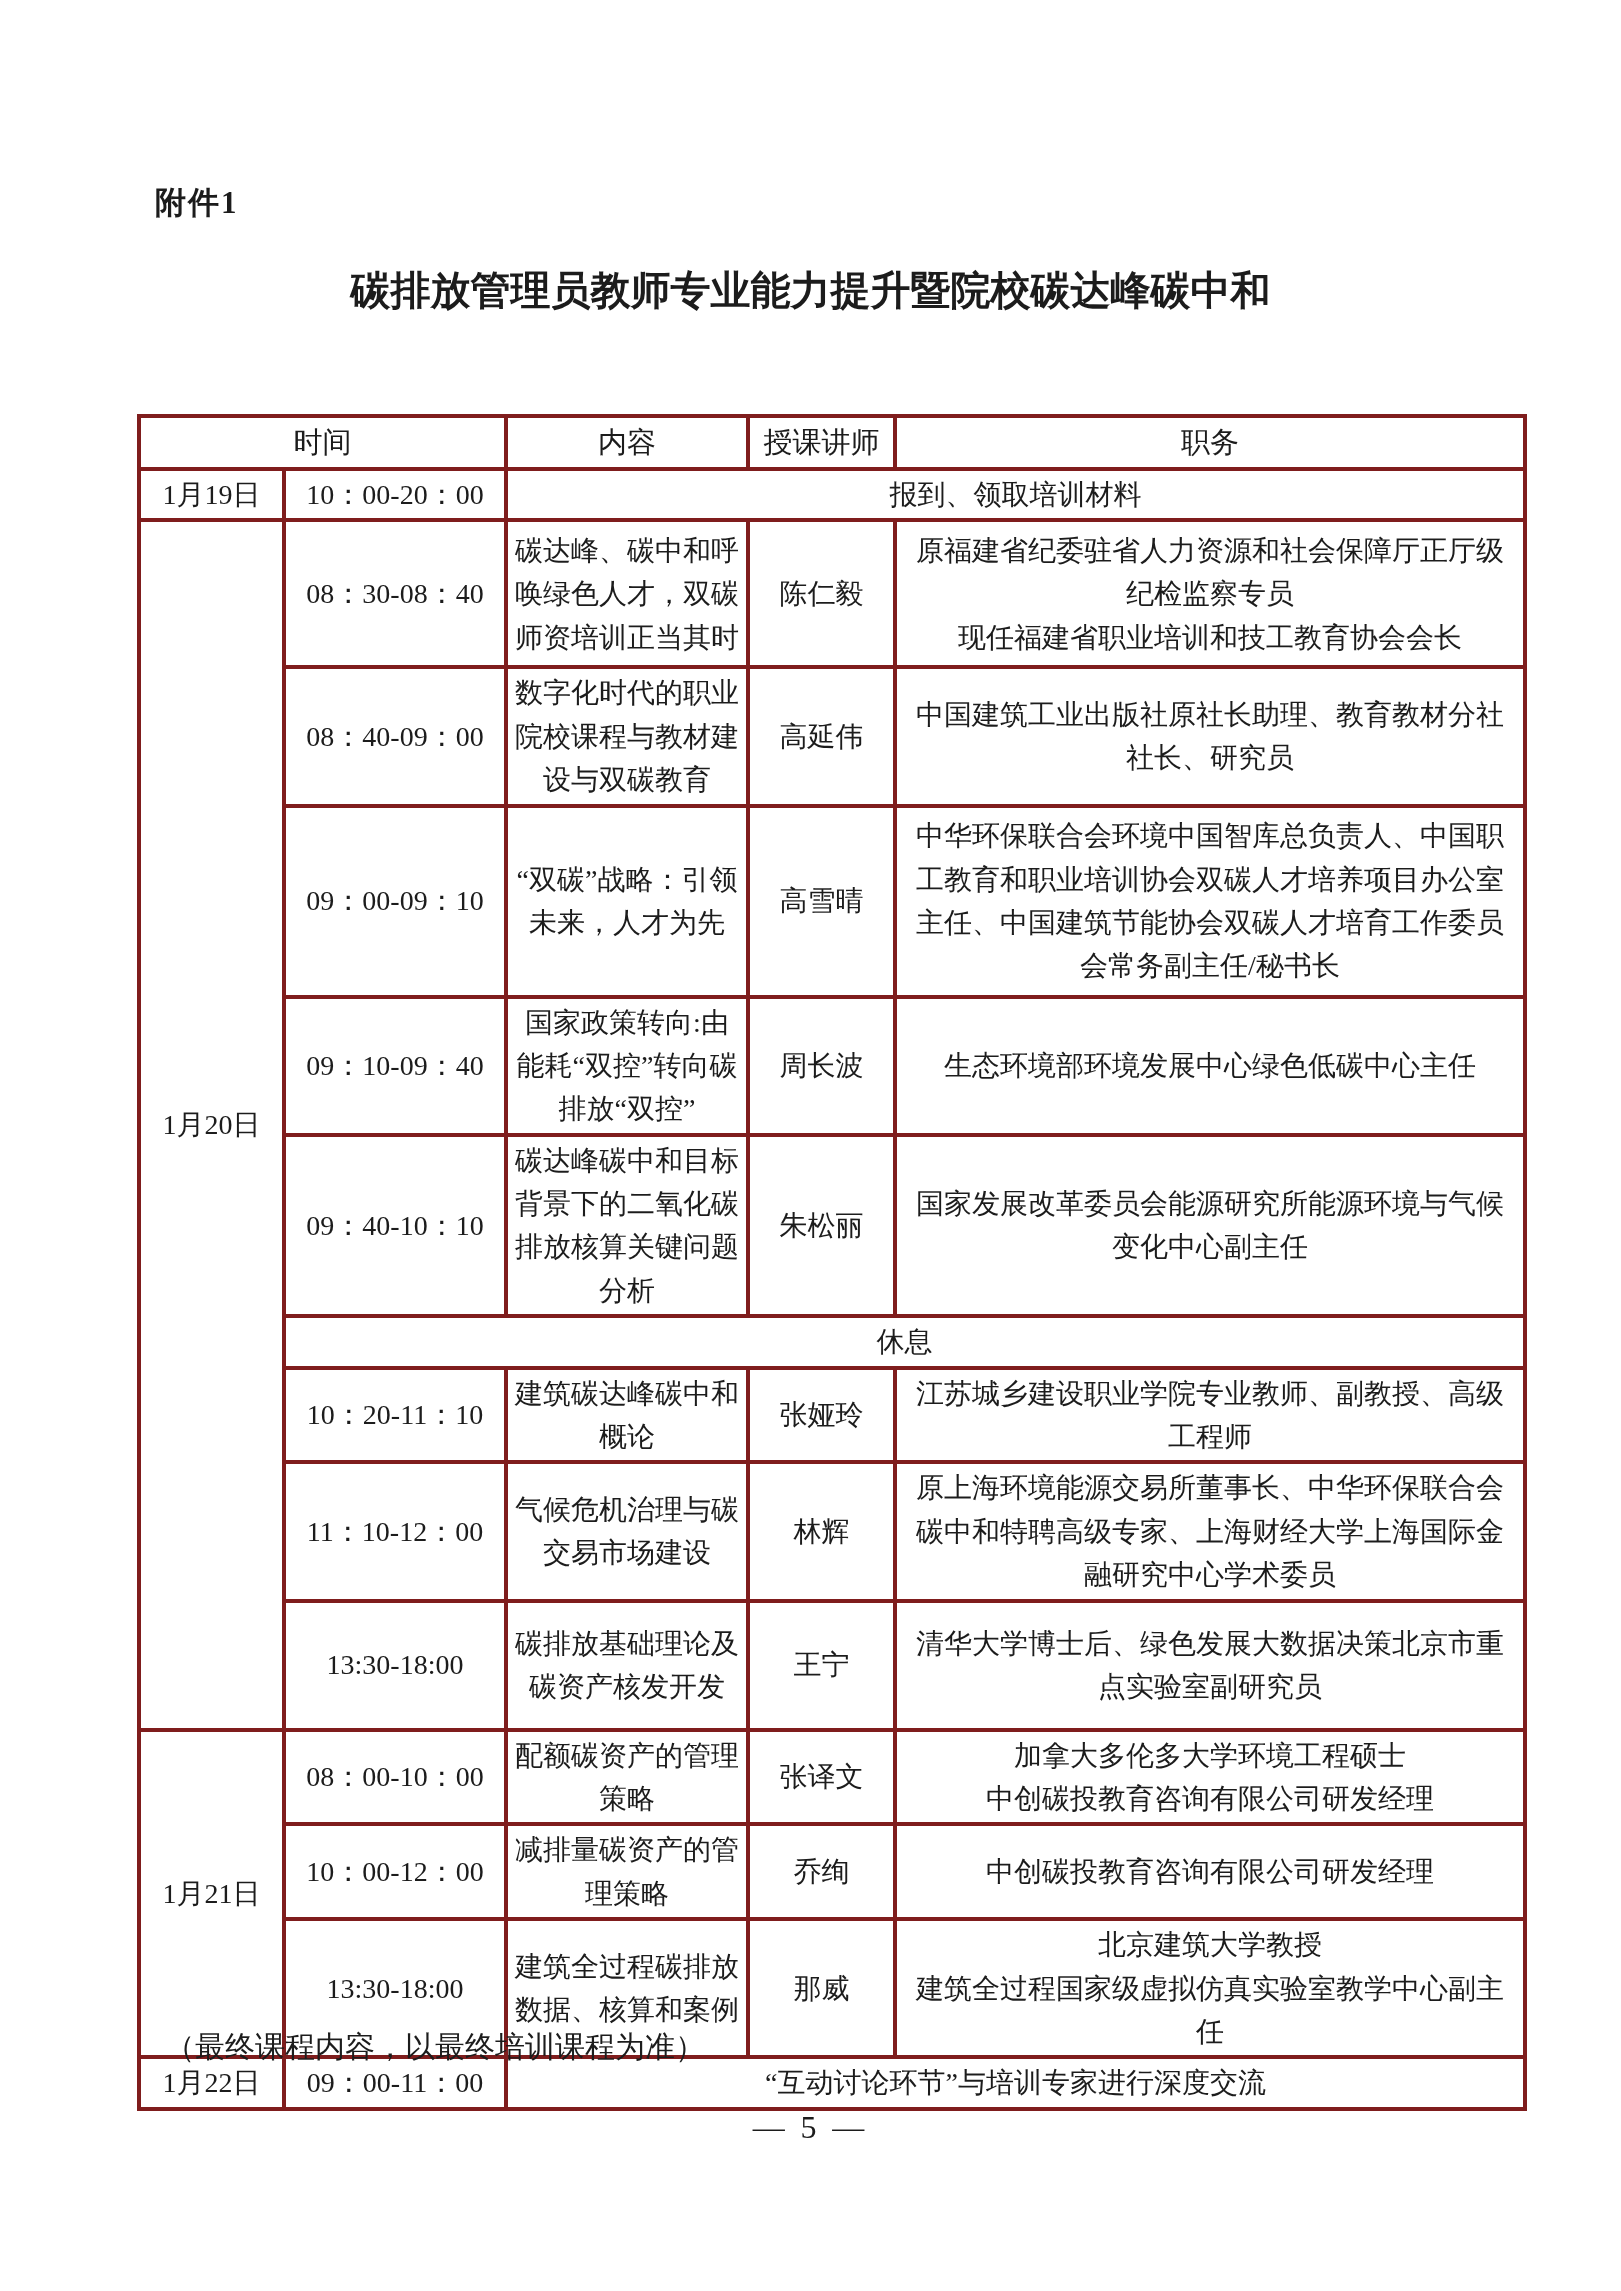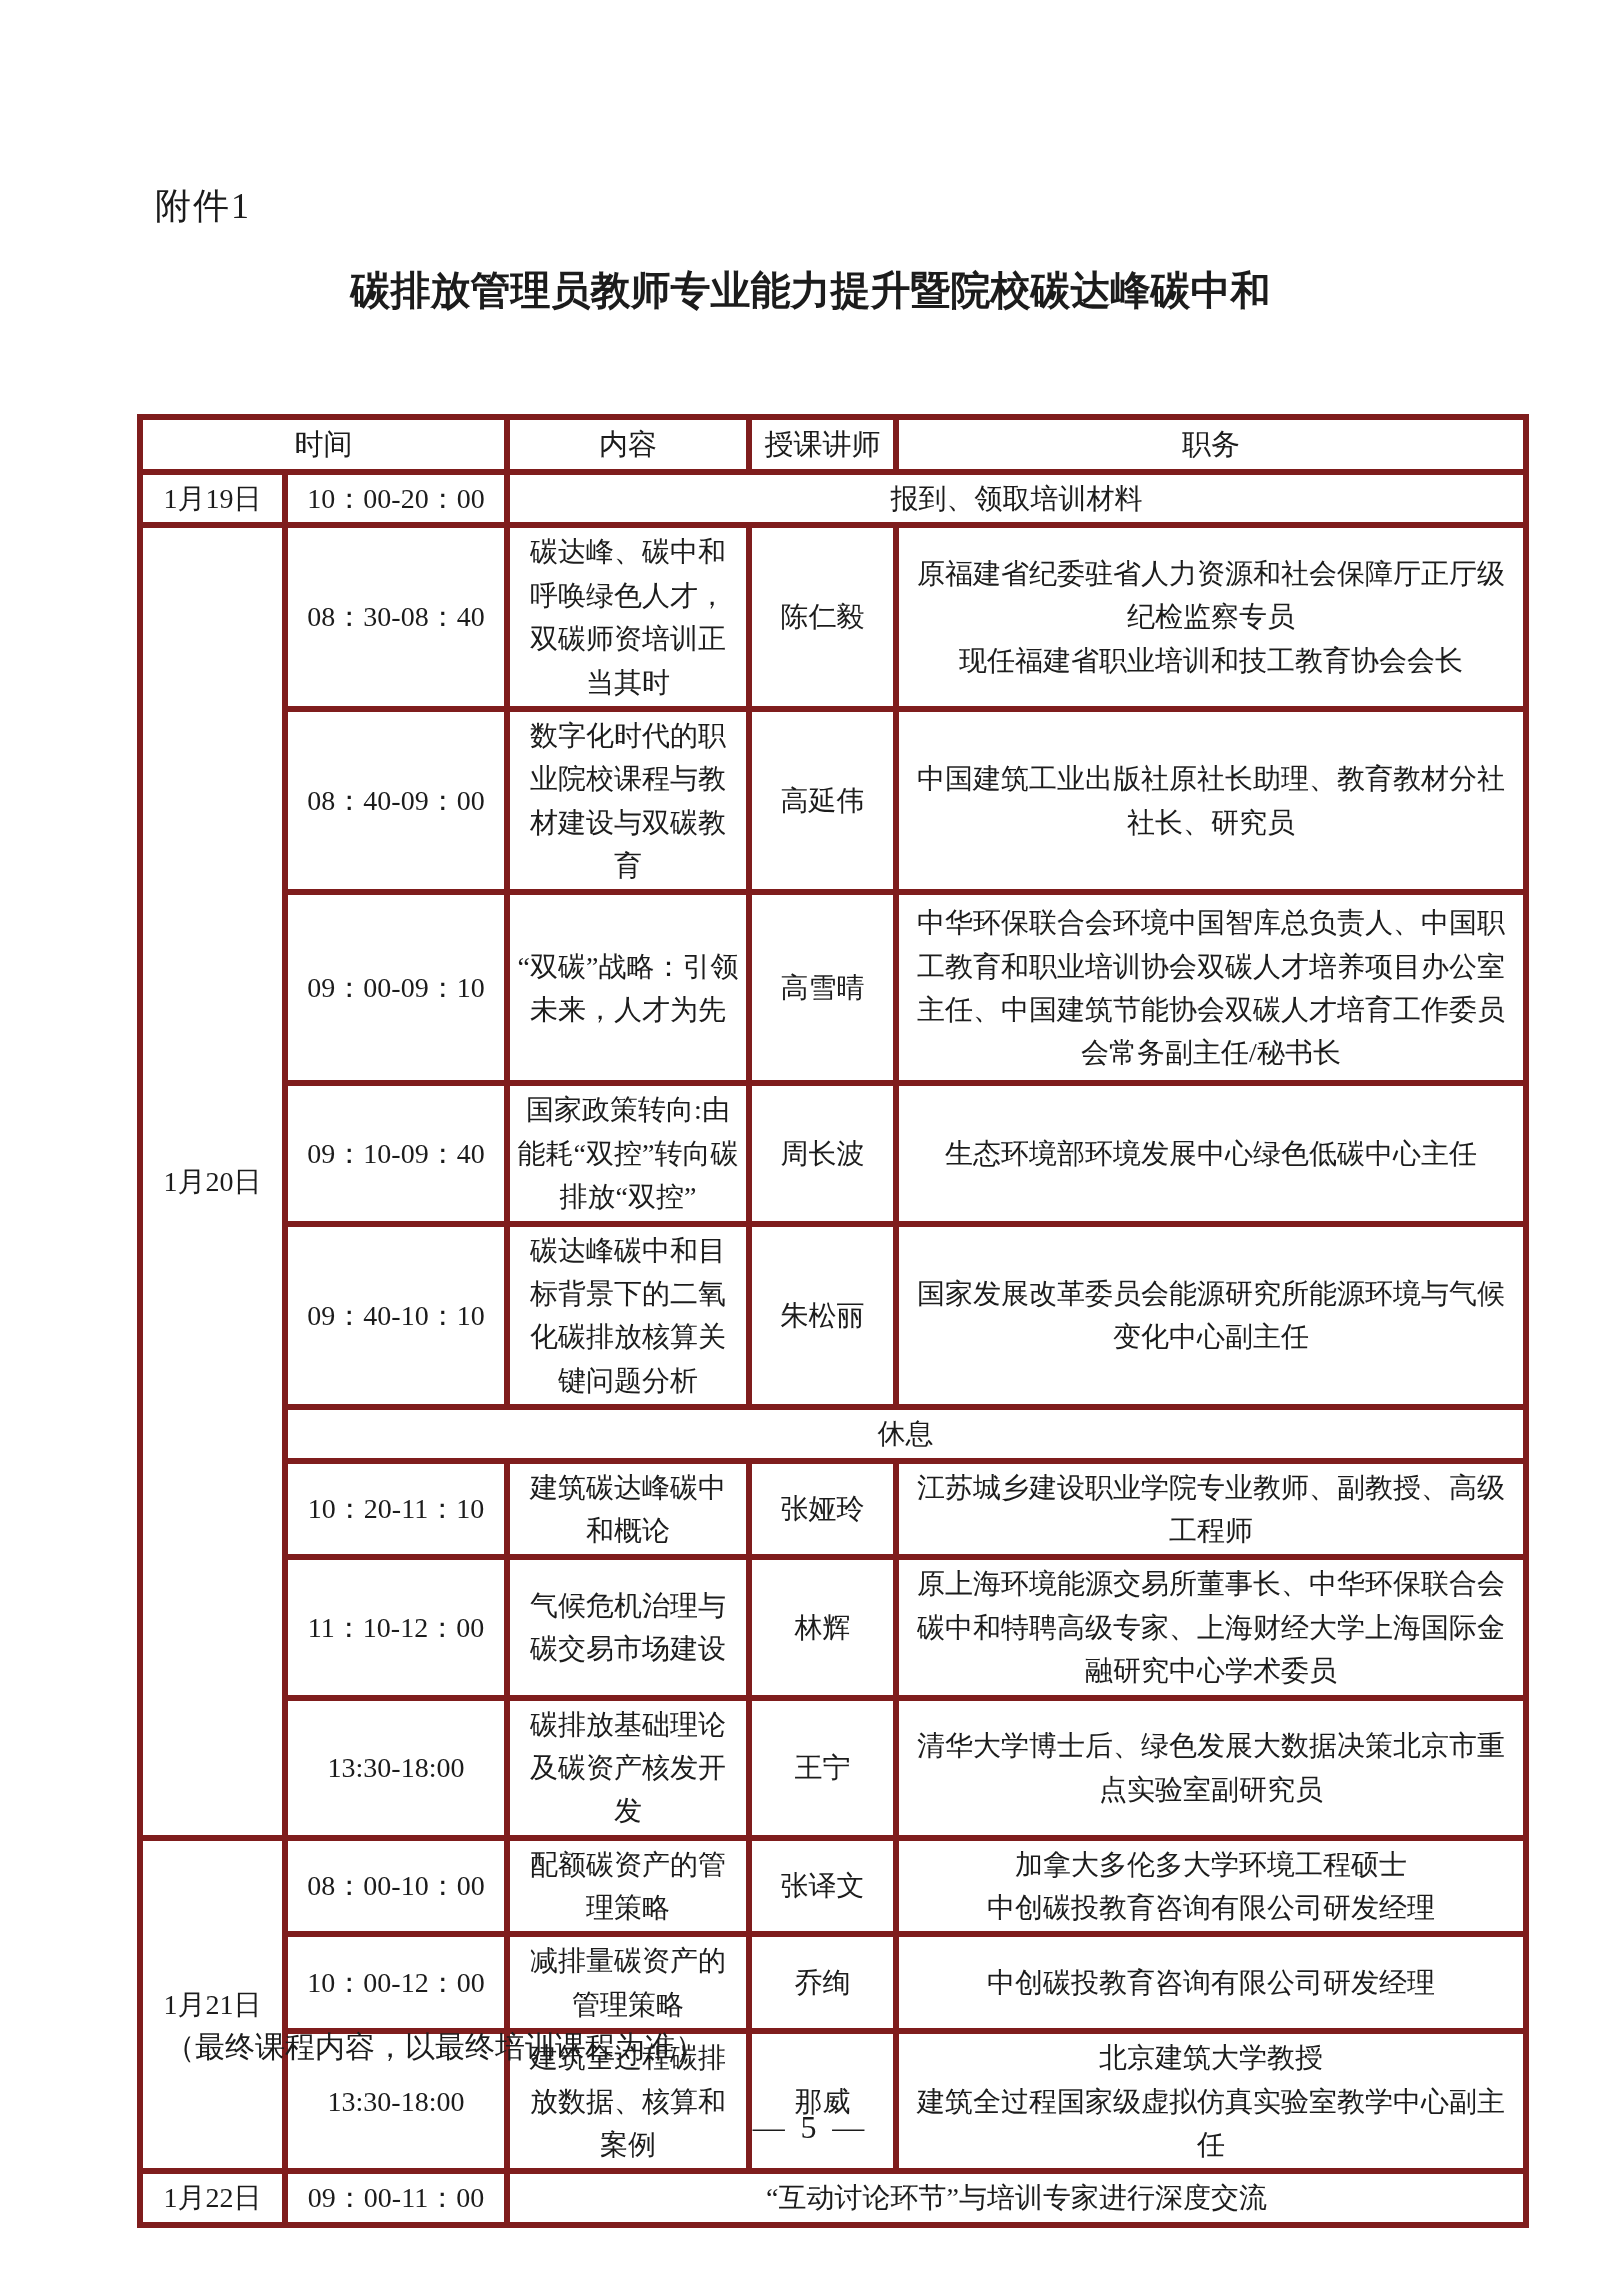--- a/index.html
+++ b/index.html
@@ -12,22 +12,23 @@
     width: 1621px;
     height: 2292px;
     font-family: "Liberation Serif", "DejaVu Serif", serif;
     color: #1c1c1c;
     overflow: hidden;
   }
   .attachment-label {
     position: absolute;
     left: 155px;
     top: 182px;
-    font-size: 36px;
+    font-size: 31px;
     letter-spacing: 2px;
+    font-weight: bold;
   }
   .doc-title {
     position: absolute;
     top: 261px;
     left: 0;
     width: 100%;
     text-align: center;
     font-weight: bold;
     font-size: 40px;
     line-height: 1.5;
@@ -35,21 +36,21 @@
   table.schedule {
     position: absolute;
     left: 137px;
     top: 414px;
     width: 1387px;
     border-collapse: collapse;
     table-layout: fixed;
     border: 2.9px solid #222;
   }
   table.schedule td, table.schedule th {
-    border: 6px solid #7f1d1d;
+    border: 4px solid #7f1d1d;
     text-align: center;
     vertical-align: middle;
     font-size: 28px;
     font-weight: normal;
     line-height: 1.55;
     padding: 2px 7px;
     white-space: pre-line;
     overflow: hidden;
   }
   table.schedule th { font-size: 29px; }

